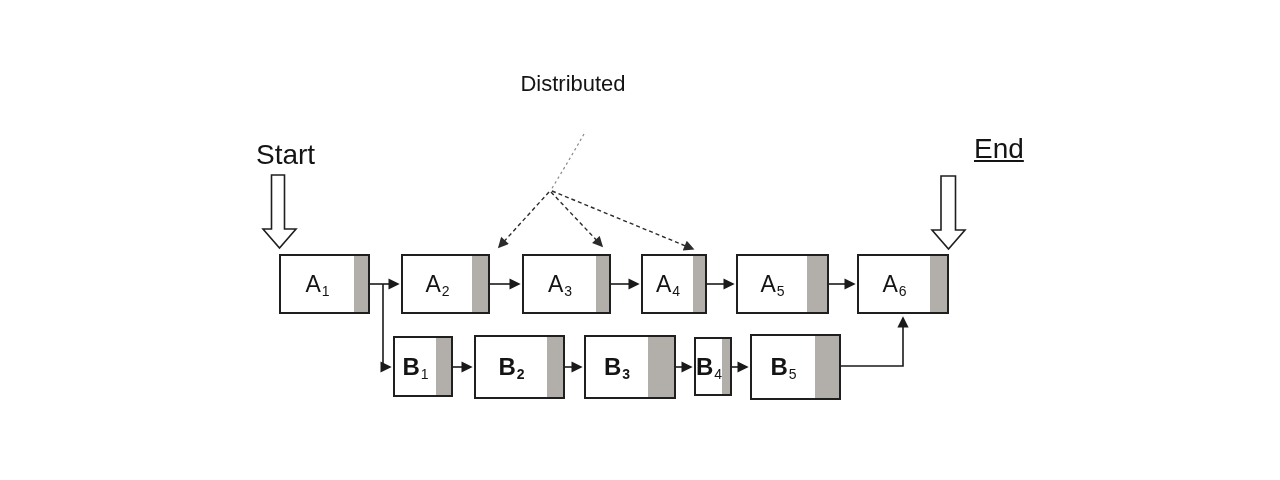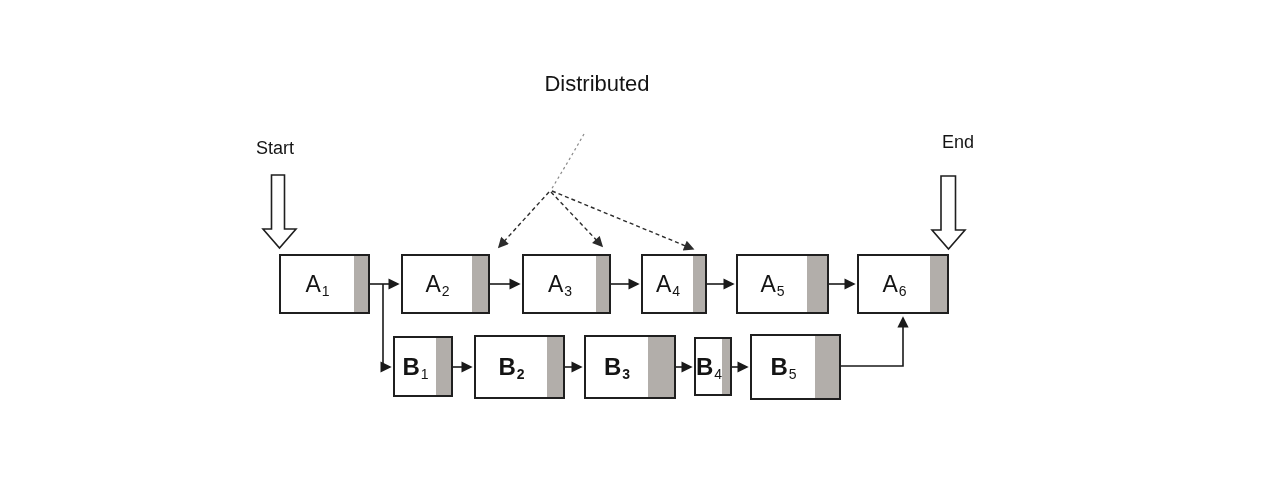--- a/index.html
+++ b/index.html
@@ -35,26 +35,26 @@
     transform:translateY(7px);
     margin-left:1px;
     line-height:1;
   }
   .b-row .lbl{font-weight:700;font-size:24px;}
   .b-row .lbl sub{font-weight:400;}
   .b-row.sub-bold .lbl sub{font-weight:700;}
   
   .free-label{
     position:absolute;
-    font-size:18px;line-height:1.2;color:#141414;
+    font-size:28px;line-height:1.2;color:#141414;
     white-space:nowrap;
   }
   .annotation{
     position:absolute;
-    left:512px;top:68px;width:170px;
+    left:488px;top:68px;width:170px;
     text-align:center;
     font-size:22px;line-height:31px;color:#141414;
   }
 </style>
 </head>
 <body>
 
 <div class="canvas">
 
   <svg class="layer" width="1280" height="480" viewBox="0 0 1280 480" xmlns="http://www.w3.org/2000/svg">
@@ -95,21 +95,21 @@
       <path d="M551,192 L602,246" marker-end="url(#arrDash)"></path>
       <path d="M552,191 L693,249" marker-end="url(#arrDash)"></path>
     </g>
   </svg>
 
   <div class="annotation">
     <div>Distributed</div>
   </div>
 
   <div class="free-label" style="left:256px;top:138px;">Start</div>
-  <div class="free-label" style="left:942px;top:132px;">End</div>
+  <div class="free-label" style="left:974px;top:132px;text-decoration:underline;">End</div>
 
   <div class="box" style="left:279px;top:254px;width:91px;height:60px;--strip:14px">
     <span class="strip"></span>
     <span class="lbl">
         <span>A</span>
         <sub>1</sub>
       </span>
   </div>
   <div class="box" style="left:401px;top:254px;width:89px;height:60px;--strip:16px">
     <span class="strip"></span>

